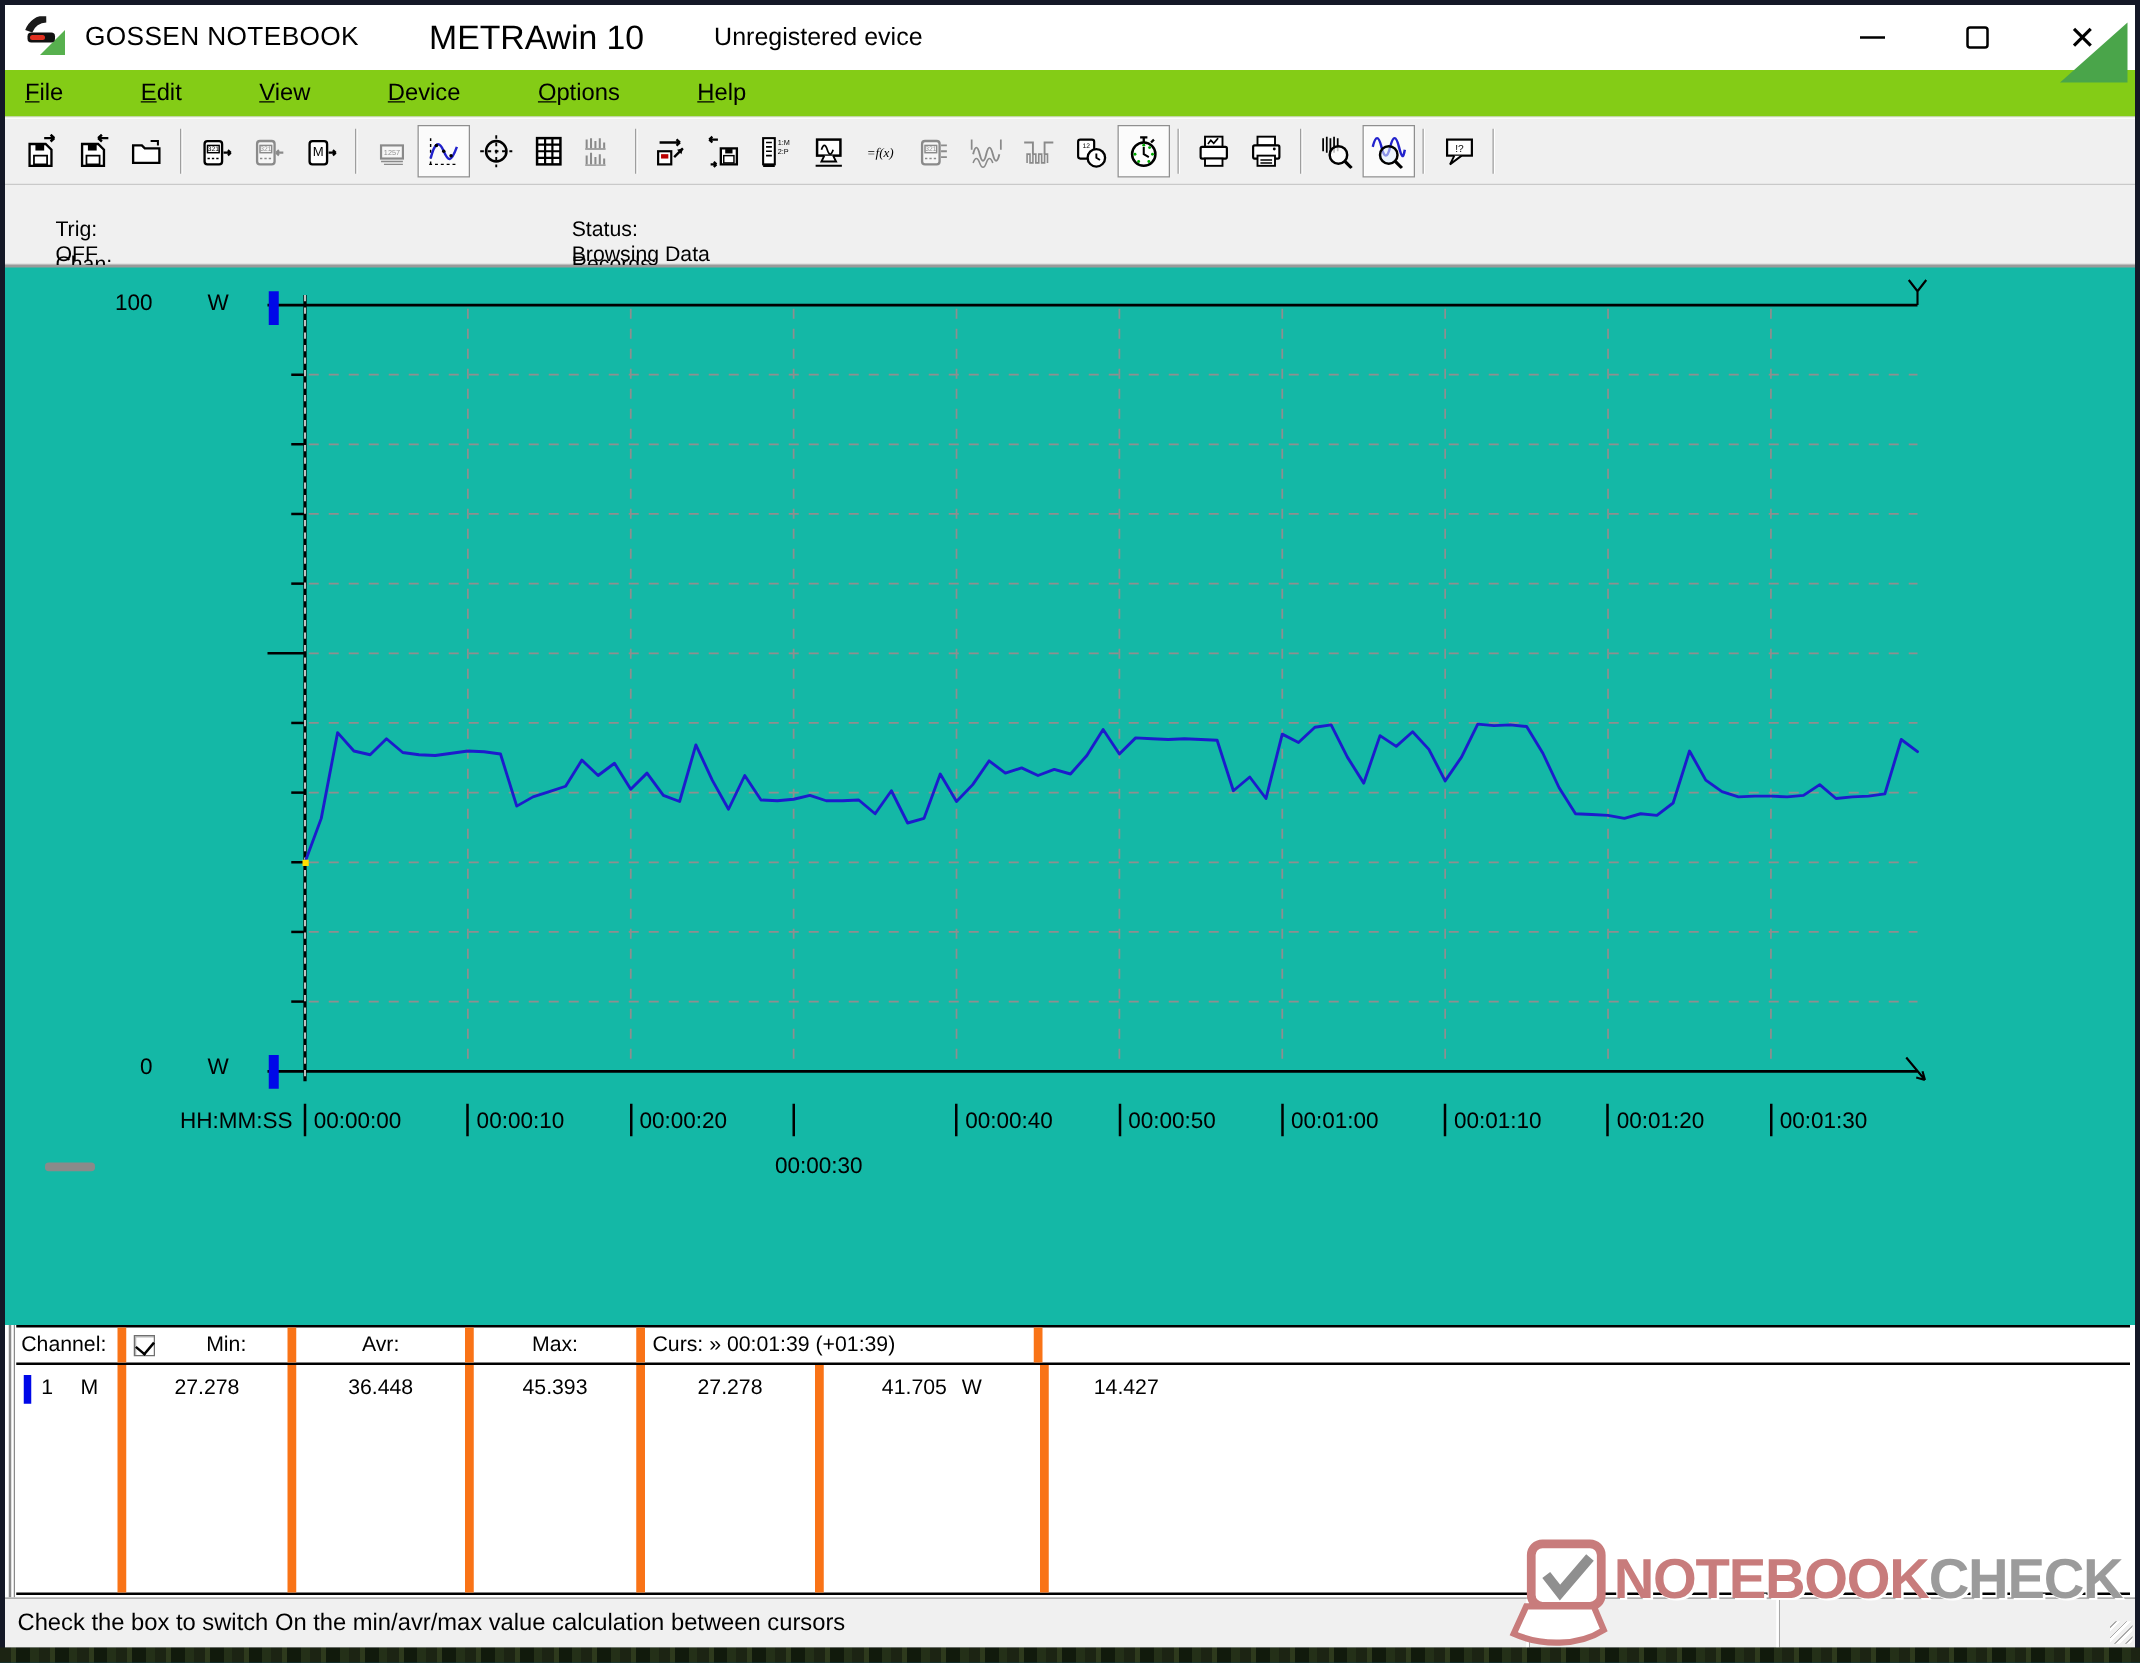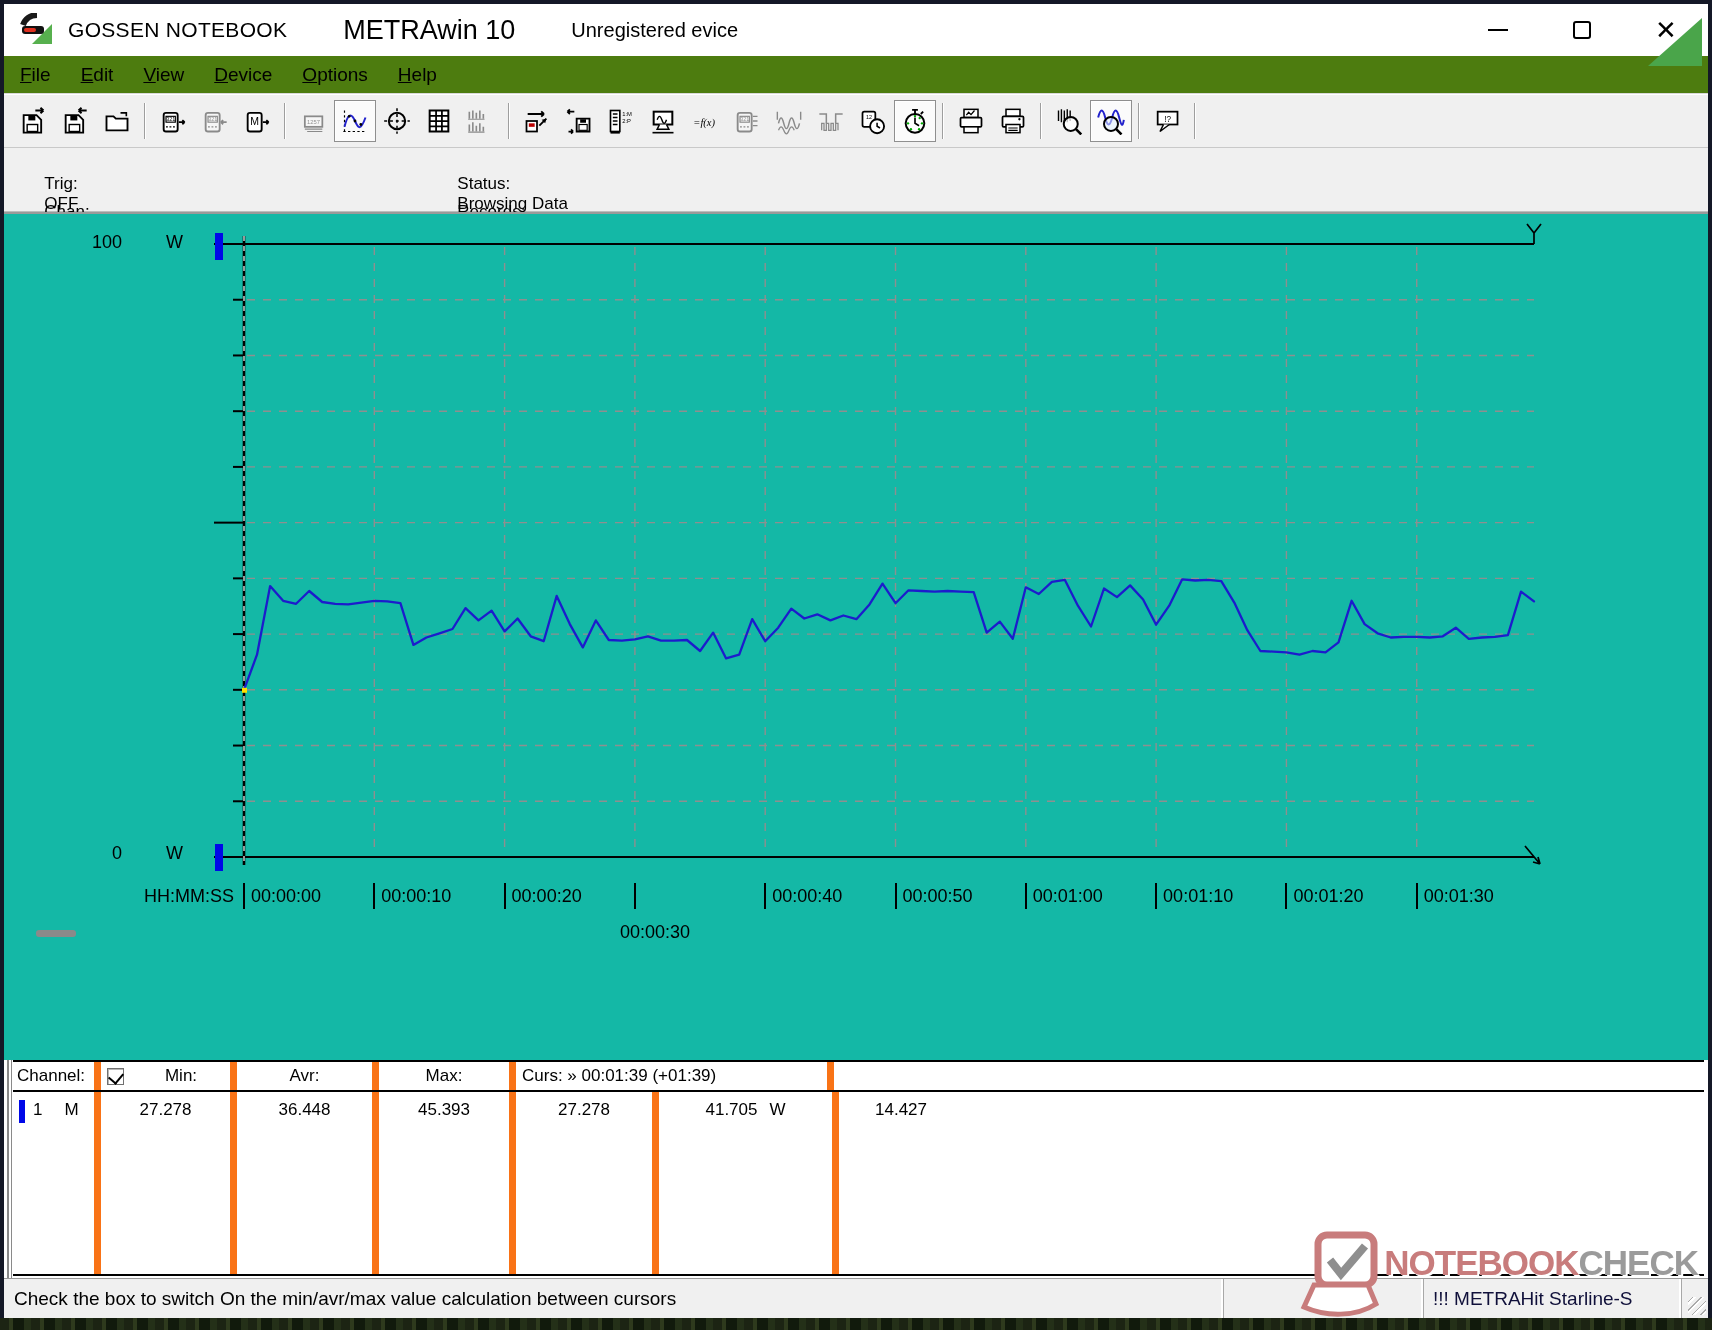--- a/index.html
+++ b/index.html
@@ -14,22 +14,22 @@
   .title-brand { font-size:21px; margin-left:14px; letter-spacing:.3px; }
   .title-app { font-size:27px; margin-left:56px; }
   .title-note { font-size:20px; margin-left:56px; }
   .winbtns { position:absolute; right:0; top:0; height:52px; display:flex; align-items:center; }
   .wbtn { width:84px; height:52px; display:flex; align-items:center; justify-content:center;
           cursor:default; font-size:24px; }
   .wbtn .minus { width:20px; height:2px; background:#000; }
   .wbtn .maxbox { width:18px; height:18px; border:2px solid #000; border-radius:3px; }
   .wbtn .xglyph { font-size:26px; line-height:1; font-weight:300; }
   
-  .menubar { position:absolute; left:0; top:52px; width:100%; height:38px; background:#4d7c0f;
-             display:flex; align-items:center; border-bottom:1px solid #d9d9d9; }
+  .menubar { position:absolute; left:0; top:52px; width:100%; height:38px; background:#84cc16;
+             display:flex; align-items:center; border-bottom:1px solid #d9d9d9;gap:32px; }
   .menu-item { font-size:19px; padding:0 15px; } .menu-item:first-child{ padding-left:16px; }
   
   .toolbar { position:absolute; left:0; top:90px; width:100%; height:54px; background:#f0f0f0;
              border-top:1px solid #fff; border-bottom:1px solid #c9c9c9;
              display:flex; align-items:center; padding-left:8px; }
   .tbtn { width:42px; height:42px; display:flex; align-items:center; justify-content:center;
           border:1px solid transparent; background:transparent; }
   .tbtn svg { width:28px; height:28px; }
   .tbtn.selected { background:#fbfbfb; border:1px solid #8f8f8f;
                    box-shadow:inset 1px 1px 0 #fff; }
@@ -87,21 +87,21 @@
   .sseg { height:100%; display:flex; align-items:center; padding-left:10px;
           border-right:2px solid; border-color:#fff; box-shadow:1px 0 0 #a8a8a8; }
   .sseg-msg { width:1219px; }
   .sseg-mid { width:200px; }
   .sseg-dev { width:258px; color:#10103a; }
   .grip { position:absolute; right:2px; bottom:3px; width:18px; height:18px;
           background:repeating-linear-gradient(135deg, transparent 0 3px, #aaa 3px 4px, #fff 4px 6px); }
   
   .watermark { position:absolute; right:14px; bottom:8px; display:flex; align-items:center;
                z-index:60; pointer-events:none; }
-  .wm-text { font-size:35px; font-weight:bold; letter-spacing:-1px; white-space:nowrap;
+  .wm-text { font-size:45px; font-weight:bold; letter-spacing:-1px; white-space:nowrap;
              text-shadow:2px 2px 0 #ffffff, -1px -1px 0 #ffffff; margin-left:-14px; margin-top:-26px;}
   .wm-red { color:#c87c7c; } .wm-gray { color:#9b9b9b; }
   .wm-laptop { width:104px; height:92px; }
   
   .desktop-strip { position:absolute; left:0; top:1318px; width:100%; height:12px;
         background:repeating-linear-gradient(90deg,#1c2413 0 9px,#2e3a1d 9px 13px,#111a0c 13px 24px,#243018 24px 31px); }
 </style>
 </head>
 <body>
 
@@ -475,21 +475,20 @@
           <span class="unit-w">W</span>
         </div>
         <div class="bc w-delta">14.427</div>
       </div>
     </div>
   </div>
 
   <div class="statusbar">
     <div class="sseg sseg-msg">Check the box to switch On the min/avr/max value calculation between cursors</div>
     <div class="sseg sseg-mid"></div>
-    <div class="sseg sseg-dev">!!! METRAHit Starline-S</div>
     <div class="grip"></div>
   </div>
 </div>
 
 <div class="watermark">
   <svg class="wm-laptop" viewBox="0 0 100 92">
     <rect x="22" y="5" width="56" height="50" rx="9" fill="#ffffff" stroke="#c87c7c" stroke-width="7"></rect>
     <path d="M34 30l11 14 24-28" stroke="#8f8f8f" stroke-width="8" fill="none"></path>
     <path d="M18 55l-10 22c22 10 52 10 72-3l-8-19z" fill="#fff" stroke="#c87c7c" stroke-width="5"></path>
   </svg>

